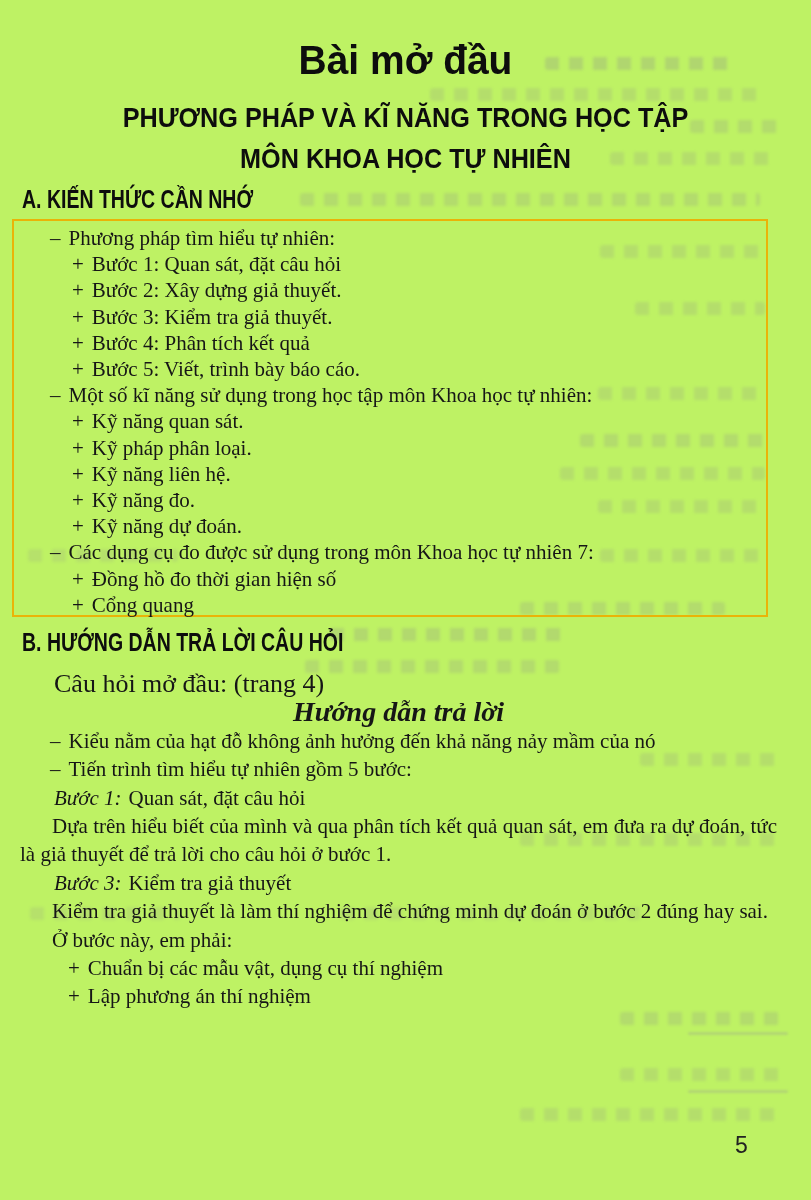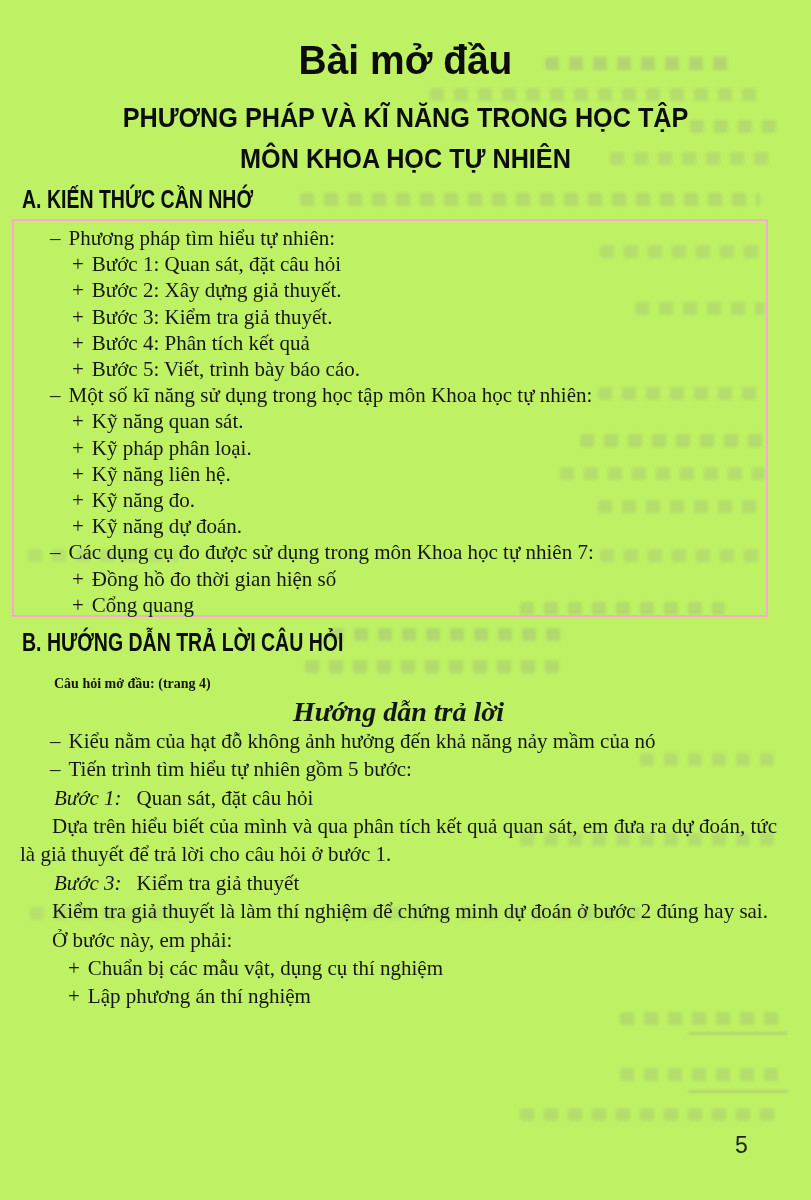--- a/index.html
+++ b/index.html
@@ -25,39 +25,39 @@
     position:absolute; left:22px;
     font-family:"Liberation Sans", sans-serif; font-weight:bold;
     font-size:25px; line-height:30px; white-space:nowrap;
     transform:scaleX(.78); transform-origin:0 50%; color:#0d0d0d;
   }
   .sec-a { top:184px; }
   .sec-b { top:627px; }
   
   .kbox {
     position:absolute; top:219px; left:12px; width:756px; height:398px;
-    border:2px solid #f9a8d4; box-sizing:border-box; padding-top:4px;
+    border:2px solid #eab308; box-sizing:border-box; padding-top:4px;
     font-size:21px; line-height:26.2px;
   }
   .kline { white-space:nowrap; }
   .kline.m-dash { padding-left:36px; }
   .kline.m-plus { padding-left:58px; }
   .marker { display:inline-block; margin-right:8px; }
   
   .b-body {
     position:absolute; top:670px; left:20px; width:757px;
     font-size:21px; line-height:28.4px;
   }
-  .q-label { font-weight:bold; padding-left:34px; font-size:14px; }
+  .q-label { font-weight:normal; padding-left:34px; font-size:26px; }
   .answer-heading { text-align:center; font-weight:bold; font-style:italic; font-size:28px; }
   .bline.t-dash { padding-left:30px; }
   .bline.t-step { padding-left:34px; }
   .bline.t-plus { padding-left:48px; }
   .bline.t-para { text-indent:32px; text-align:justify; }
-  .lead { font-style:italic; margin-right:15px; }
+  .lead { font-style:italic; margin-right:7px; }
   
   .page-number {
     position:absolute; top:1132px; left:735px;
     font-family:"Liberation Sans", sans-serif; font-size:23px; color:#222;
   }
   
   .smudge {
     position:absolute; height:13px; border-radius:3px;
     background:repeating-linear-gradient(90deg,
       rgba(140,140,140,.55) 0 14px, rgba(140,140,140,0) 14px 24px);

